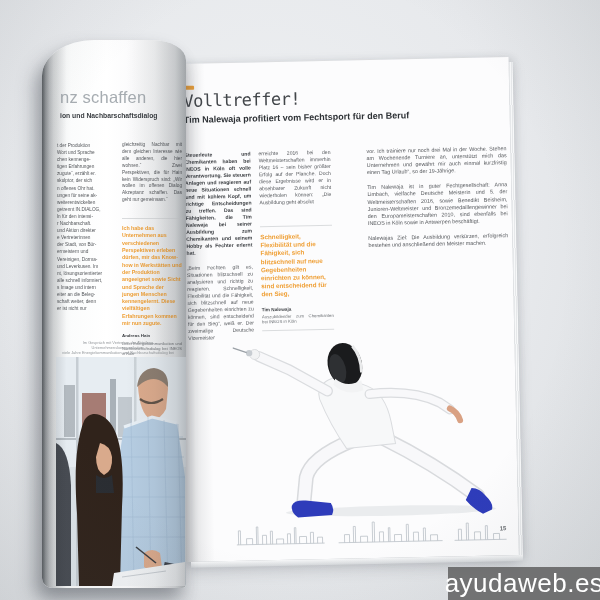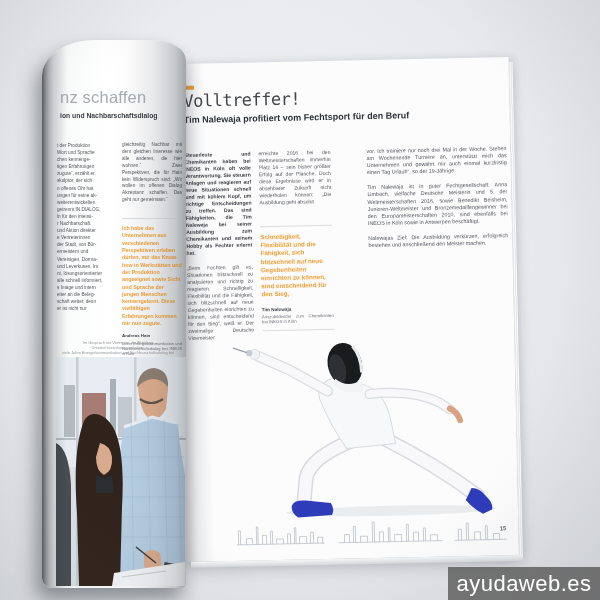--- a/index.html
+++ b/index.html
@@ -78,21 +78,21 @@
   .lp-author { margin-top:6px; font-size:4.4px; font-weight:bold; color:#3b3e42; }
   .lp-role { margin-top:1px; font-size:4px; line-height:5px; color:#707478; }
   .lp-caption { position:absolute; left:14px; top:300px; width:124px; font-size:3.9px; line-height:5.2px; color:#94989c; text-align:center; }
   .lp-photo { position:absolute; left:14px; top:317px; width:130px; height:229px; }
 
   
   .watermark {
     position:absolute; right:0; bottom:0; width:152px; height:33px; z-index:50;
     background: rgba(88,88,88,0.80); color:#ffffff;
     display:flex; align-items:center; justify-content:center;
-    font-size:22px; letter-spacing:0.5px;
+    font-size:26px; letter-spacing:0.5px;
   }
 </style>
 </head>
 <body>
 
 <div class="stage">
 
   <div class="right-page">
     <div class="gutter"></div>
 

